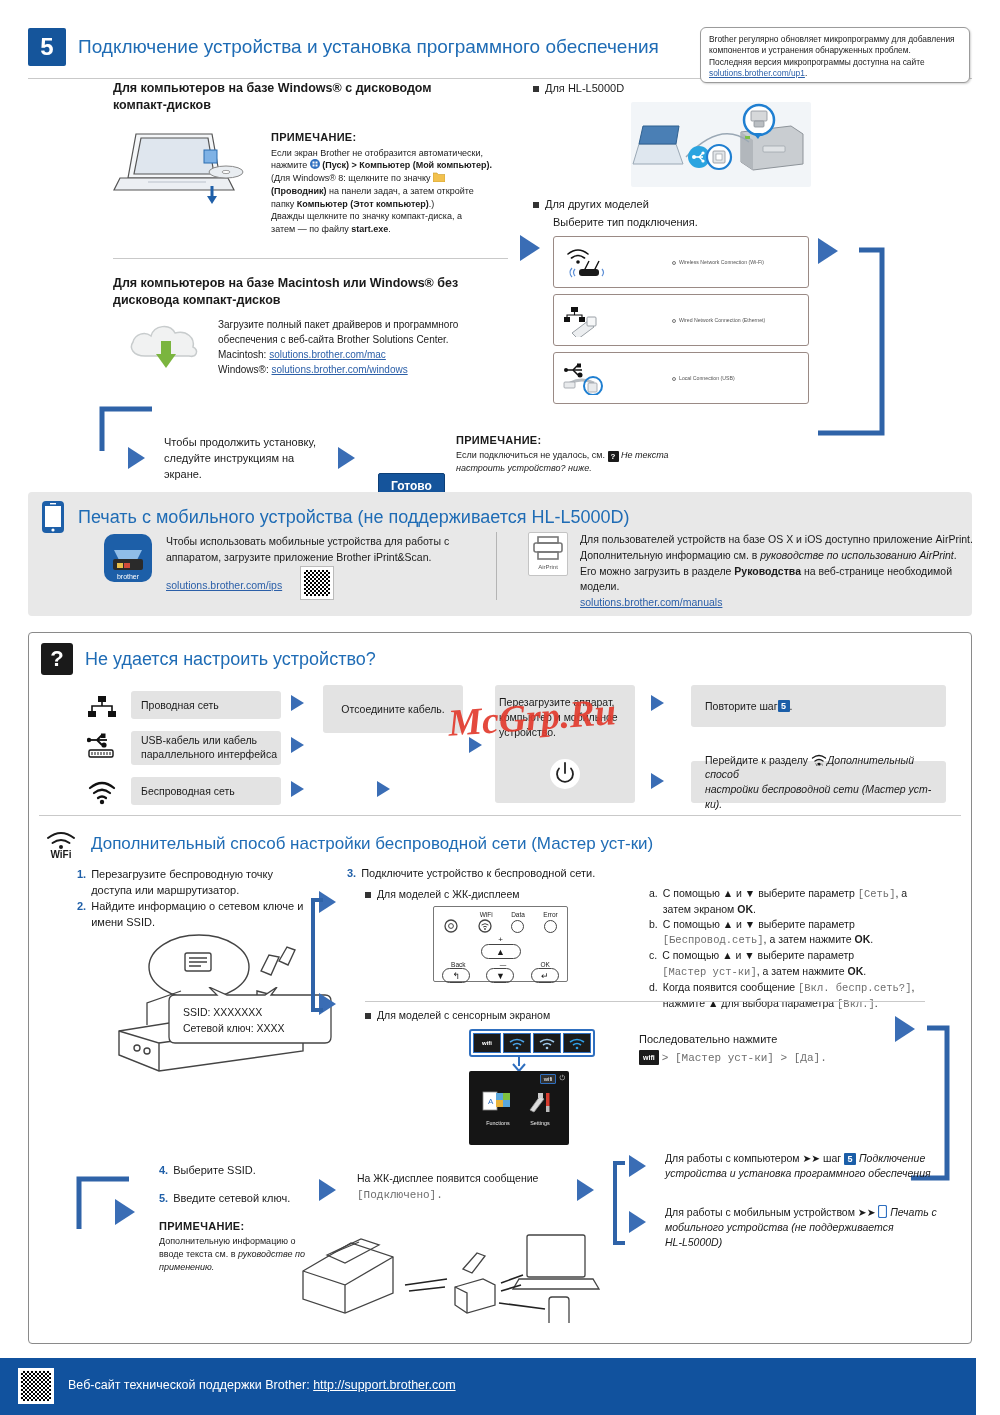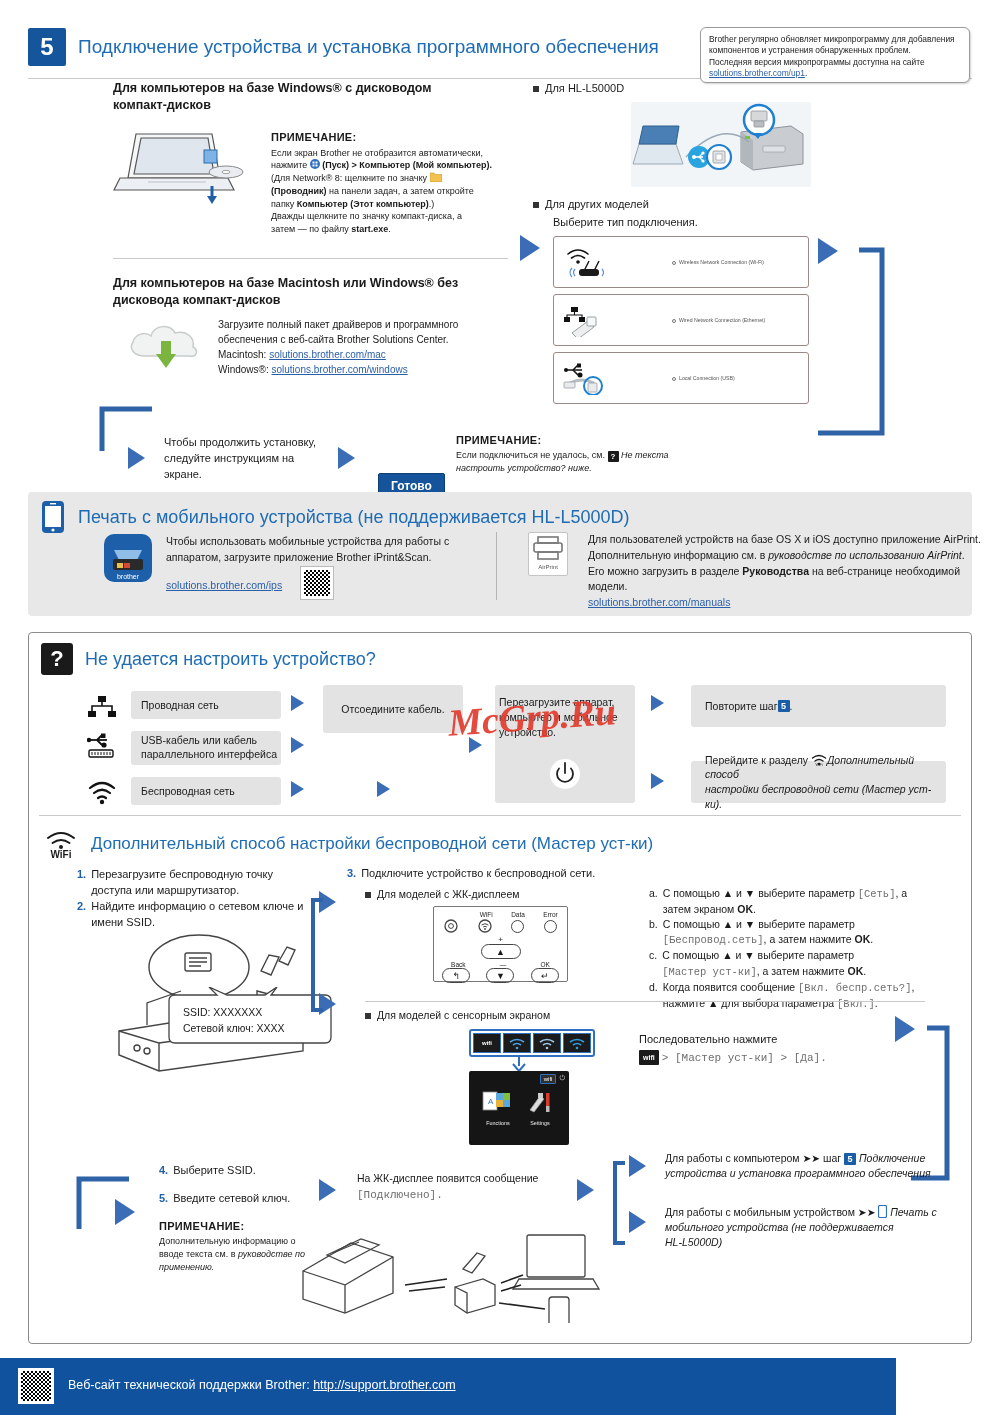--- a/index.html
+++ b/index.html
@@ -77,21 +77,21 @@
 
   
   #wm {
     position:absolute; left:448px; top:695px;
     font-family:"Liberation Serif", serif; font-style:italic; font-weight:bold;
     font-size:38px; color:#e23b2e; opacity:.92; transform:rotate(-4deg);
     pointer-events:none; z-index:40; white-space:nowrap;
   }
 
   
-  #footer { position:absolute; left:0; top:1358px; width:896px; height:57px; background:#11529e; }
+  #footer { position:absolute; left:0; top:1358px; width:976px; height:57px; background:#11529e; }
   #footer .txt { color:#fff; font-size:12.5px; }
   #footer .lnk { color:#fff; }
 
   .qr {
     background:
       repeating-linear-gradient(90deg,#000 0 2px,#fff 2px 4px),
       repeating-linear-gradient(0deg,#000 0 2px,#fff 2px 4px);
     background-blend-mode:difference;
     background-color:#fff;
   }
@@ -158,21 +158,21 @@
       <div>
         <span>нажмите </span><svg width="10" height="10" viewBox="0 0 10 10" style="vertical-align:-1px">
             <circle cx="5" cy="5" r="5" fill="#2f6fbf"></circle>
             <rect x="2.5" y="2.5" width="2" height="2" fill="#fff"></rect>
             <rect x="5.5" y="2.5" width="2" height="2" fill="#fff"></rect>
             <rect x="2.5" y="5.5" width="2" height="2" fill="#fff"></rect>
             <rect x="5.5" y="5.5" width="2" height="2" fill="#fff"></rect>
           </svg><b> (Пуск) &gt; Компьютер (Мой компьютер).</b>
       </div>
       <div>
-        <span>(Для Network® 8: щелкните по значку </span><svg width="12" height="10" viewBox="0 0 12 10" style="vertical-align:-1px">
+        <span>(Для Windows® 8: щелкните по значку </span><svg width="12" height="10" viewBox="0 0 12 10" style="vertical-align:-1px">
             <path d="M0 1 h4 l1.2 1.5 H12 V10 H0 Z" fill="#f2c14e" stroke="#c79a2e" stroke-width=".6"></path>
           </svg>
       </div>
       <div>
         <b>(Проводник)</b> на панели задач, а затем откройте
       </div>
       <div>
         папку <b>Компьютер (Этот компьютер)</b>.)
       </div>
       <div>Дважды щелкните по значку компакт-диска, а</div>
@@ -369,21 +369,21 @@
     <div class="box" style="left:468px;top:40px;width:1px;height:68px;background:#b4b4b4;"></div>
 
     <div class="box" style="left:500px;top:40px;width:40px;height:44px;background:#fff;border:1px solid #c4c4c4;border-radius:2px;">
       <svg width="38" height="30" viewBox="0 0 38 30">
         <rect x="9" y="4" width="20" height="6" fill="none" stroke="#777" stroke-width="1.6"></rect>
         <rect x="5" y="10" width="28" height="9" rx="2" fill="none" stroke="#777" stroke-width="1.6"></rect>
         <rect x="9" y="19" width="20" height="7" fill="none" stroke="#777" stroke-width="1.6"></rect>
       </svg>
       <div style="font-size:6px;text-align:center;color:#555;margin-top:-3px;">AirPrint</div>
     </div>
-    <div class="box" style="left:552px;top:40px;width:400px;font-size:10.5px;line-height:1.5;margin-left:8px;">
+    <div class="box" style="left:552px;top:40px;width:400px;font-size:10.5px;line-height:1.5;">
       <div>Для пользователей устройств на базе OS X и iOS доступно приложение AirPrint.</div>
       <div><span>Дополнительную информацию см. в </span><span class="ital">руководстве по использованию AirPrint</span><span>.</span></div>
       <div><span>Его можно загрузить в разделе </span><b>Руководства</b><span> на веб-странице необходимой</span></div>
       <div>модели.</div>
       <div class="lnk">solutions.brother.com/manuals</div>
     </div>
   </div>
 
   <div class="box panel" id="sec-trouble">
 

